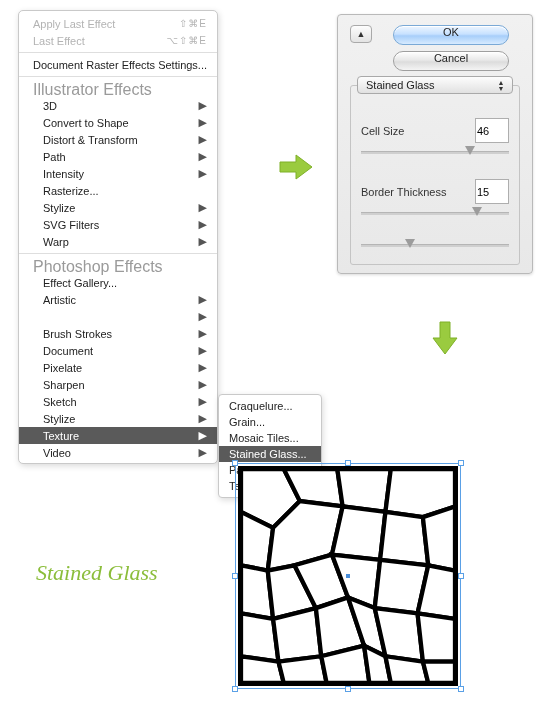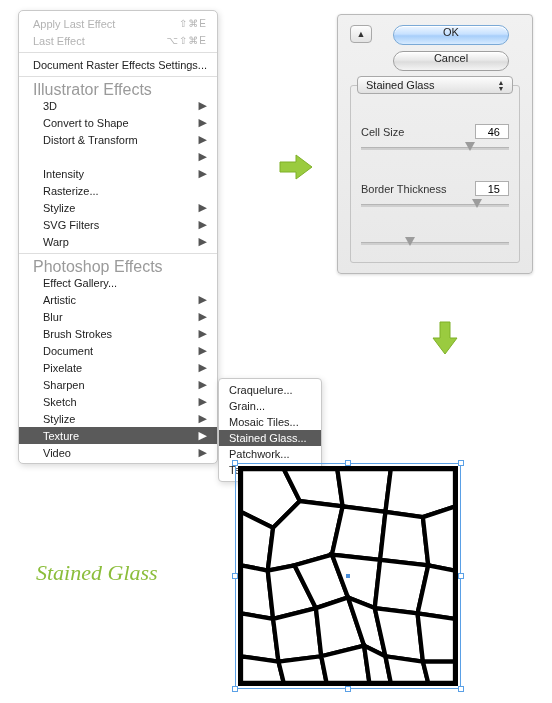--- a/index.html
+++ b/index.html
@@ -51,21 +51,21 @@
   .menu-sep {
     height: 1px;
     margin: 3px 0;
     background: #dedede;
   }
 
   
   .submenu {
     position: absolute;
     left: 218px;
-    top: 378px;
+    top: 394px;
     width: 104px;
     background: #fff;
     border: 1px solid #c9c9c9;
     border-radius: 4px;
     box-shadow: 1px 2px 6px rgba(0,0,0,0.15);
     padding: 3px 0;
   }
   .submenu .menu-item { padding: 2px 10px; height: 16px; }
 
   
@@ -133,30 +133,30 @@
     border-radius:4px;
     display:flex; align-items:center;
     padding: 0 18px 0 8px;
   }
   .dlg-select .caret {
     position:absolute; right:4px; top:2px;
     width:14px;height:14px;
     display:flex;flex-direction:column;align-items:center;justify-content:center;
     font-size:7px; line-height:6px; color:#333;
   }
-  .param { margin-top: 28px; }
+  .param { margin-top: 22px; }
   .param-row { display:flex; align-items:center; }
   .param-row .plabel { flex:1; font-size:11px; color:#333; }
   .param-row .pval {
-    width: 34px; height:15px;
+    width: 34px; height:25px;
     border:1px solid #aeaeae;
     background:#fff;
     font-size:11px;
-    text-align:right;
-    padding:0 8px;
+    text-align:left;
+    padding:0 1px;
   }
   .slider {
     margin-top:4px;
     height:10px;
     position:relative;
   }
   .slider .track {
     position:absolute; left:0; right:0; top:4px;
     height:3px;
     background:#cfcfcf;
@@ -241,20 +241,21 @@
     </div>
   <div class="menu-item sub">
       <span class="label">Convert to Shape</span>
       <span class="arrow">▶</span>
     </div>
   <div class="menu-item sub">
       <span class="label">Distort &amp; Transform</span>
       <span class="arrow">▶</span>
     </div>
   <div class="menu-item sub">
+      <span class="label">Path</span>
       <span class="arrow">▶</span>
     </div>
   <div class="menu-item sub">
       <span class="label">Intensity</span>
       <span class="arrow">▶</span>
     </div>
   <div class="menu-item sub">
       <span class="label">Rasterize...</span>
     </div>
   <div class="menu-item sub">
@@ -273,21 +274,20 @@
   <div class="menu-sep"></div>
   <div class="menu-head">Photoshop Effects</div>
   <div class="menu-item sub">
       <span class="label">Effect Gallery...</span>
     </div>
   <div class="menu-item sub">
       <span class="label">Artistic</span>
       <span class="arrow">▶</span>
     </div>
   <div class="menu-item sub">
-      <span class="label">Blur</span>
       <span class="arrow">▶</span>
     </div>
   <div class="menu-item sub">
       <span class="label">Brush Strokes</span>
       <span class="arrow">▶</span>
     </div>
   <div class="menu-item sub">
       <span class="label">Document</span>
       <span class="arrow">▶</span>
     </div>

